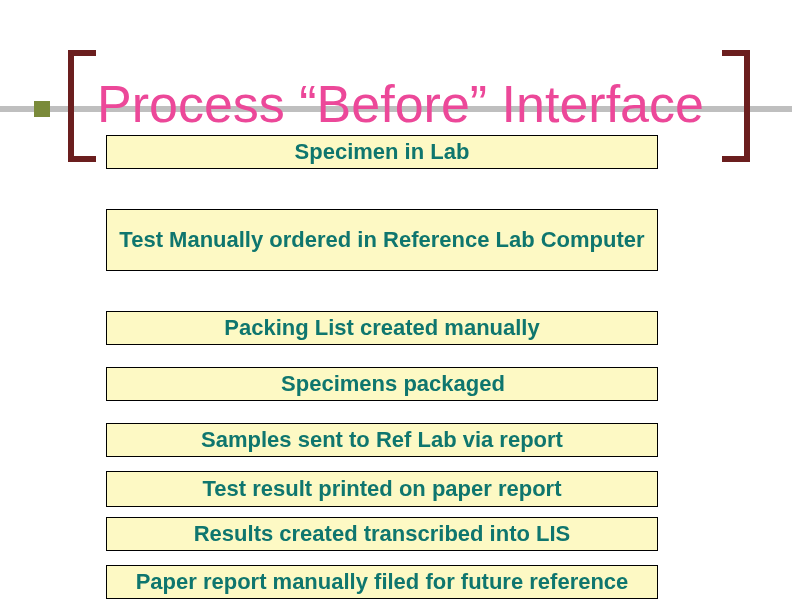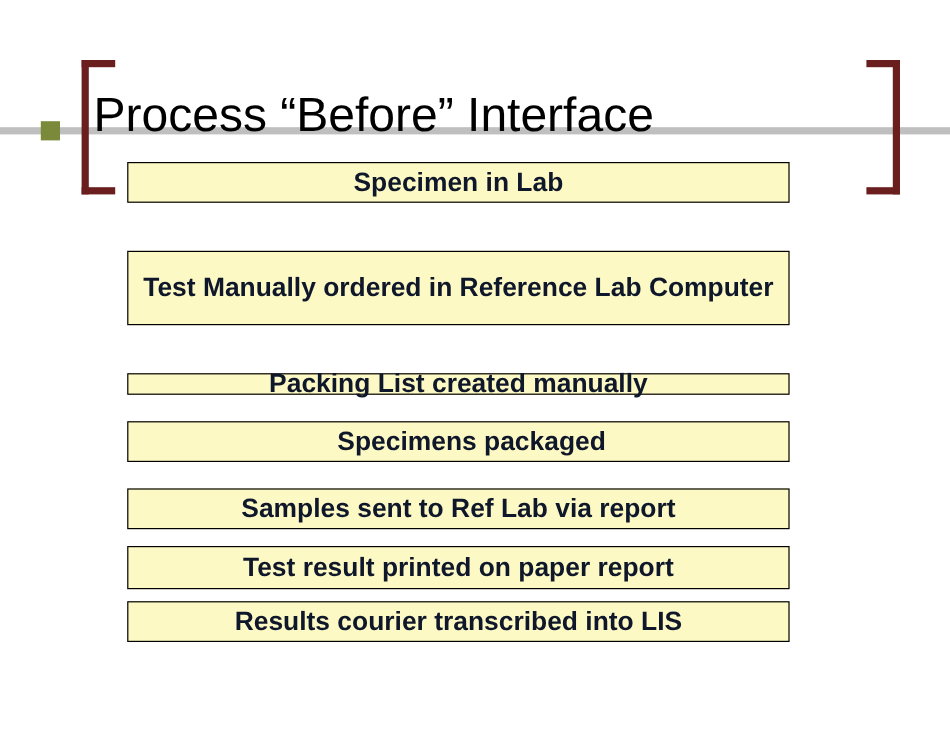--- a/index.html
+++ b/index.html
@@ -39,39 +39,39 @@
   .bracket.left {
     left: 68px;
     border-left: 6px solid #6b1e1e;
   }
   .bracket.right {
     left: 722px;
     border-right: 6px solid #6b1e1e;
   }
   .title {
     position: absolute;
-    left: 78px;
+    left: 97px;
     top: 74px;
-    font-size: 40px;
-    color: #000000;
+    font-size: 52px;
+    color: #ec4899;
     white-space: nowrap;
   }
   .steps {
     position: absolute;
     left: 106px;
     top: 135px;
     width: 552px;
   }
   .step {
     background: #fdf9c4;
     border: 1px solid #000;
     box-sizing: border-box;
     font-size: 22px;
     font-weight: bold;
-    color: #0f172a;
+    color: #0f766e;
     text-align: center;
     display: flex;
     align-items: center;
     justify-content: center;
     padding: 4px 10px;
     line-height: 1.25;
   }
   .gap-lg { margin-top: 40px; }
   .gap-md { margin-top: 22px; }
   .gap-sm { margin-top: 14px; }
@@ -87,28 +87,31 @@
 
 <div class="title">Process “Before” Interface</div>
 
 <div class="steps">
   <div class="step" style="height:34px;">
     <span>Specimen in Lab</span>
   </div>
   <div class="step gap-lg" style="height:62px;">
     <span>Test Manually ordered in Reference Lab Computer</span>
   </div>
-  <div class="step gap-lg" style="height:18px;">
+  <div class="step gap-lg" style="height:34px;">
     <span>Packing List created manually</span>
   </div>
   <div class="step gap-md" style="height:34px;padding-left:32px;">
     <span>Specimens packaged</span>
   </div>
   <div class="step gap-md" style="height:34px;">
     <span>Samples sent to Ref Lab via report</span>
   </div>
   <div class="step gap-sm" style="height:36px;">
     <span>Test result printed on paper report</span>
   </div>
   <div class="step gap-xs" style="height:34px;">
-    <span>Results courier transcribed into LIS</span>
+    <span>Results created transcribed into LIS</span>
+  </div>
+  <div class="step gap-sm" style="height:34px;">
+    <span>Paper report manually filed for future reference</span>
   </div>
 </div>
 
 </body></html>

